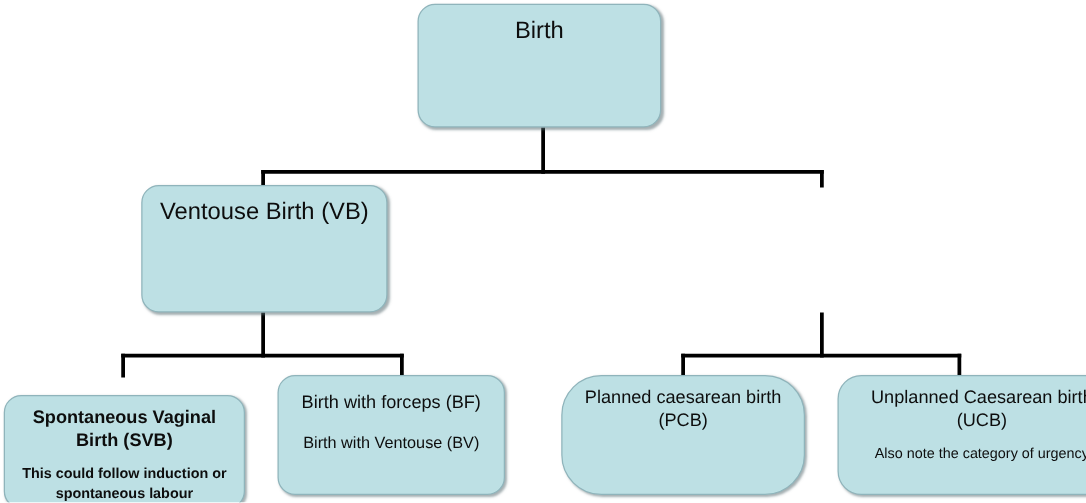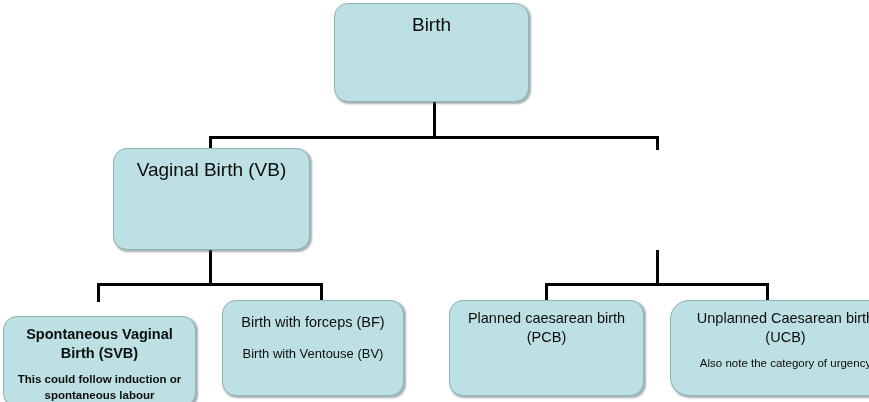--- a/index.html
+++ b/index.html
@@ -82,35 +82,35 @@
   <div class="conn vline" style="left:656px; top:250px; height:36px;"></div>
   <div class="conn hline" style="left:545px; top:283px; width:224px;"></div>
   <div class="conn vline" style="left:545px; top:283px; height:19px;"></div>
   <div class="conn vline" style="left:766px; top:283px; height:19px;"></div>
 
   <div class="node" style="left:334px; top:3px; width:195px; height:99px;">
     <span class="title">Birth</span>
   </div>
 
   <div class="node" style="left:113px; top:148px; width:197px; height:102px;">
-    <span class="title">Vaginal Birth (VB)</span>
+    <span class="title">Ventouse Birth (VB)</span>
   </div>
 
 
   <div class="node" style="left:3px; top:316px; width:193px; height:91px;font-weight:bold;">
     <span class="title small">Spontaneous Vaginal Birth (SVB)</span>
     <span class="sub">This could follow induction or spontaneous labour</span>
   </div>
 
   <div class="node" style="left:222px; top:300px; width:182px; height:96px; padding-top:12px;">
     <span class="title small">Birth with forceps (BF)</span>
     <span class="line2">Birth with Ventouse (BV)</span>
   </div>
 
-  <div class="node" style="left:449px; top:300px; width:195px; height:96px;">
+  <div class="node" style="left:449px; top:300px; width:195px; height:96px;border-radius:32px;">
     <span class="title small">Planned caesarean birth (PCB)</span>
   </div>
 
   <div class="node" style="left:670px; top:300px; width:231px; height:96px;border-radius:19px;">
     <span class="title small">Unplanned Caesarean birth (UCB)</span>
     <span class="sub">Also note the category of urgency</span>
   </div>
 
 </div>
 

